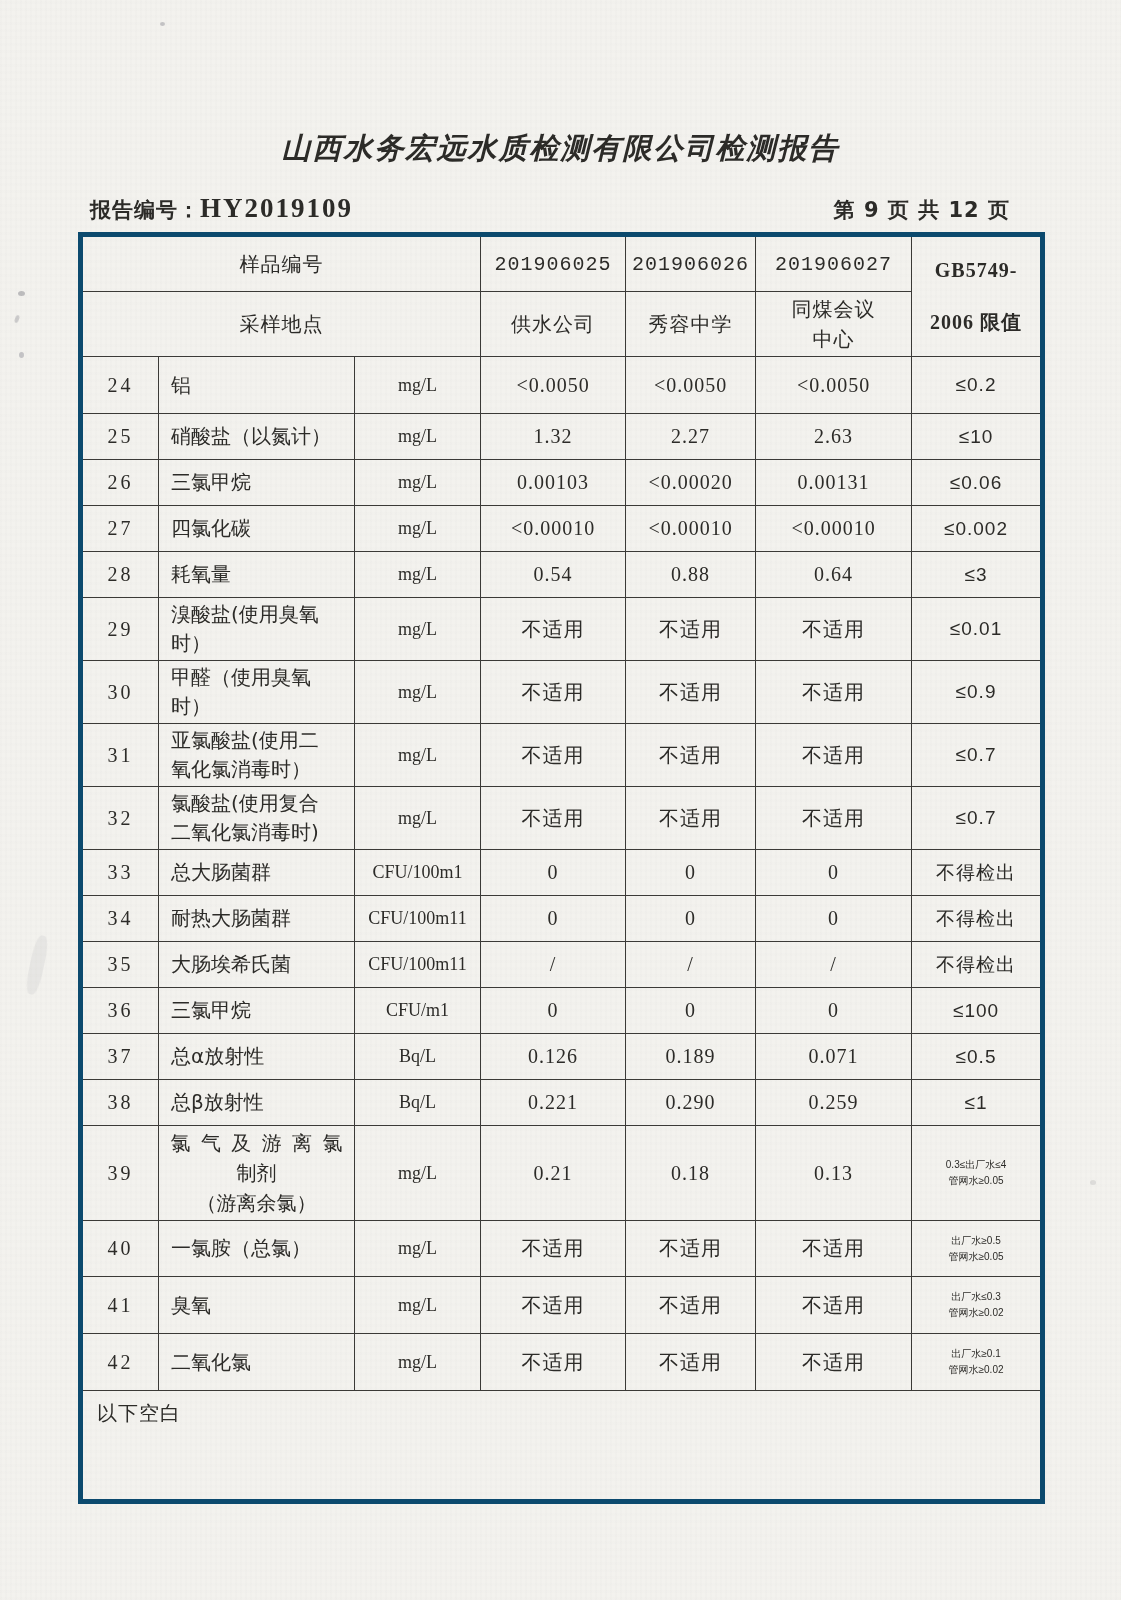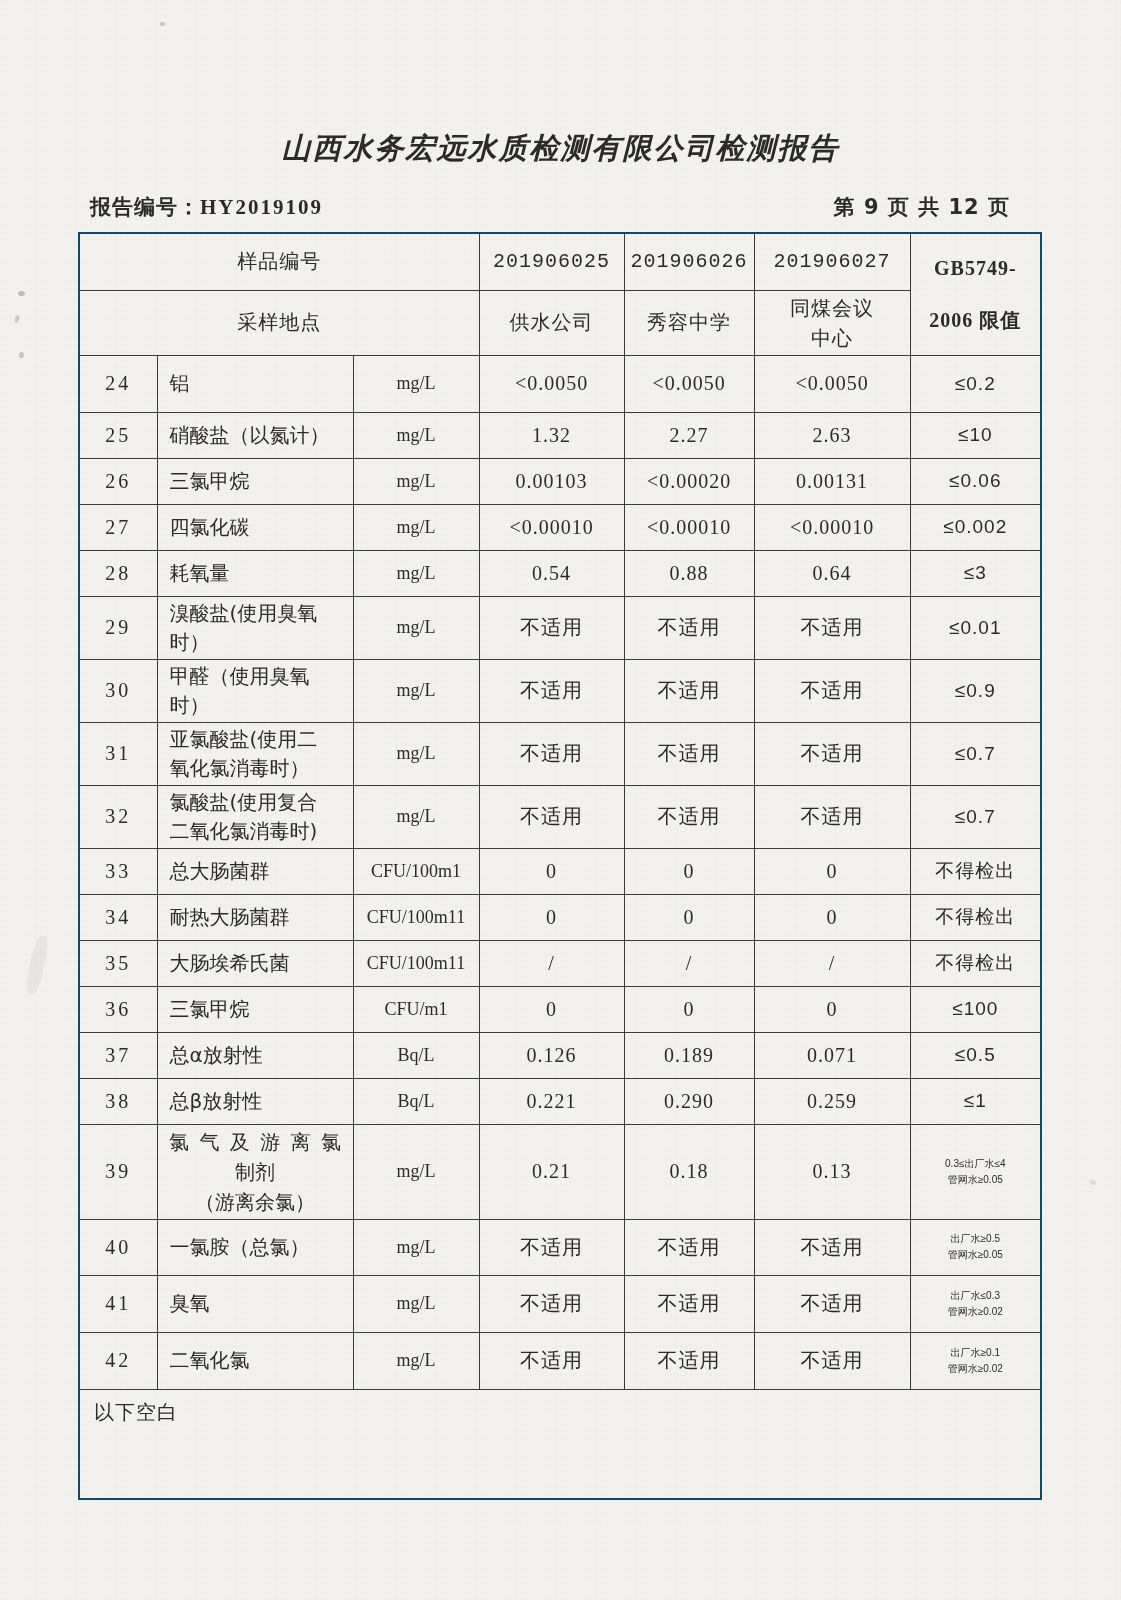--- a/index.html
+++ b/index.html
@@ -22,26 +22,26 @@
 
   .title{
     position:absolute;top:129px;left:0;width:100%;
     text-align:center;font-size:29px;font-weight:bold;letter-spacing:2px;font-style:italic;
   }
   .meta{
     position:absolute;top:193px;left:90px;width:920px;
     display:flex;justify-content:space-between;align-items:baseline;
     font-size:21px;font-weight:bold;letter-spacing:1px;
   }
-  .meta .serif{font-size:21px;letter-spacing:2px;}
+  .meta .serif{font-size:27px;letter-spacing:2px;}
 
   table.report{
     position:absolute;top:232px;left:78px;
     width:962px;border-collapse:collapse;table-layout:fixed;
-    border:2px solid #0c4a6e;
+    border:5px solid #0c4a6e;
   }
   td{
     border:1.6px solid #3b3a37;
     padding:2px 4px;
     text-align:center;vertical-align:middle;
     font-size:20px;line-height:1.25;
     overflow:hidden;
   }
   tr.hdr td{font-size:20px;letter-spacing:1px;}
   .c-id{font-family:Liberation Mono, monospace;letter-spacing:1px;}

